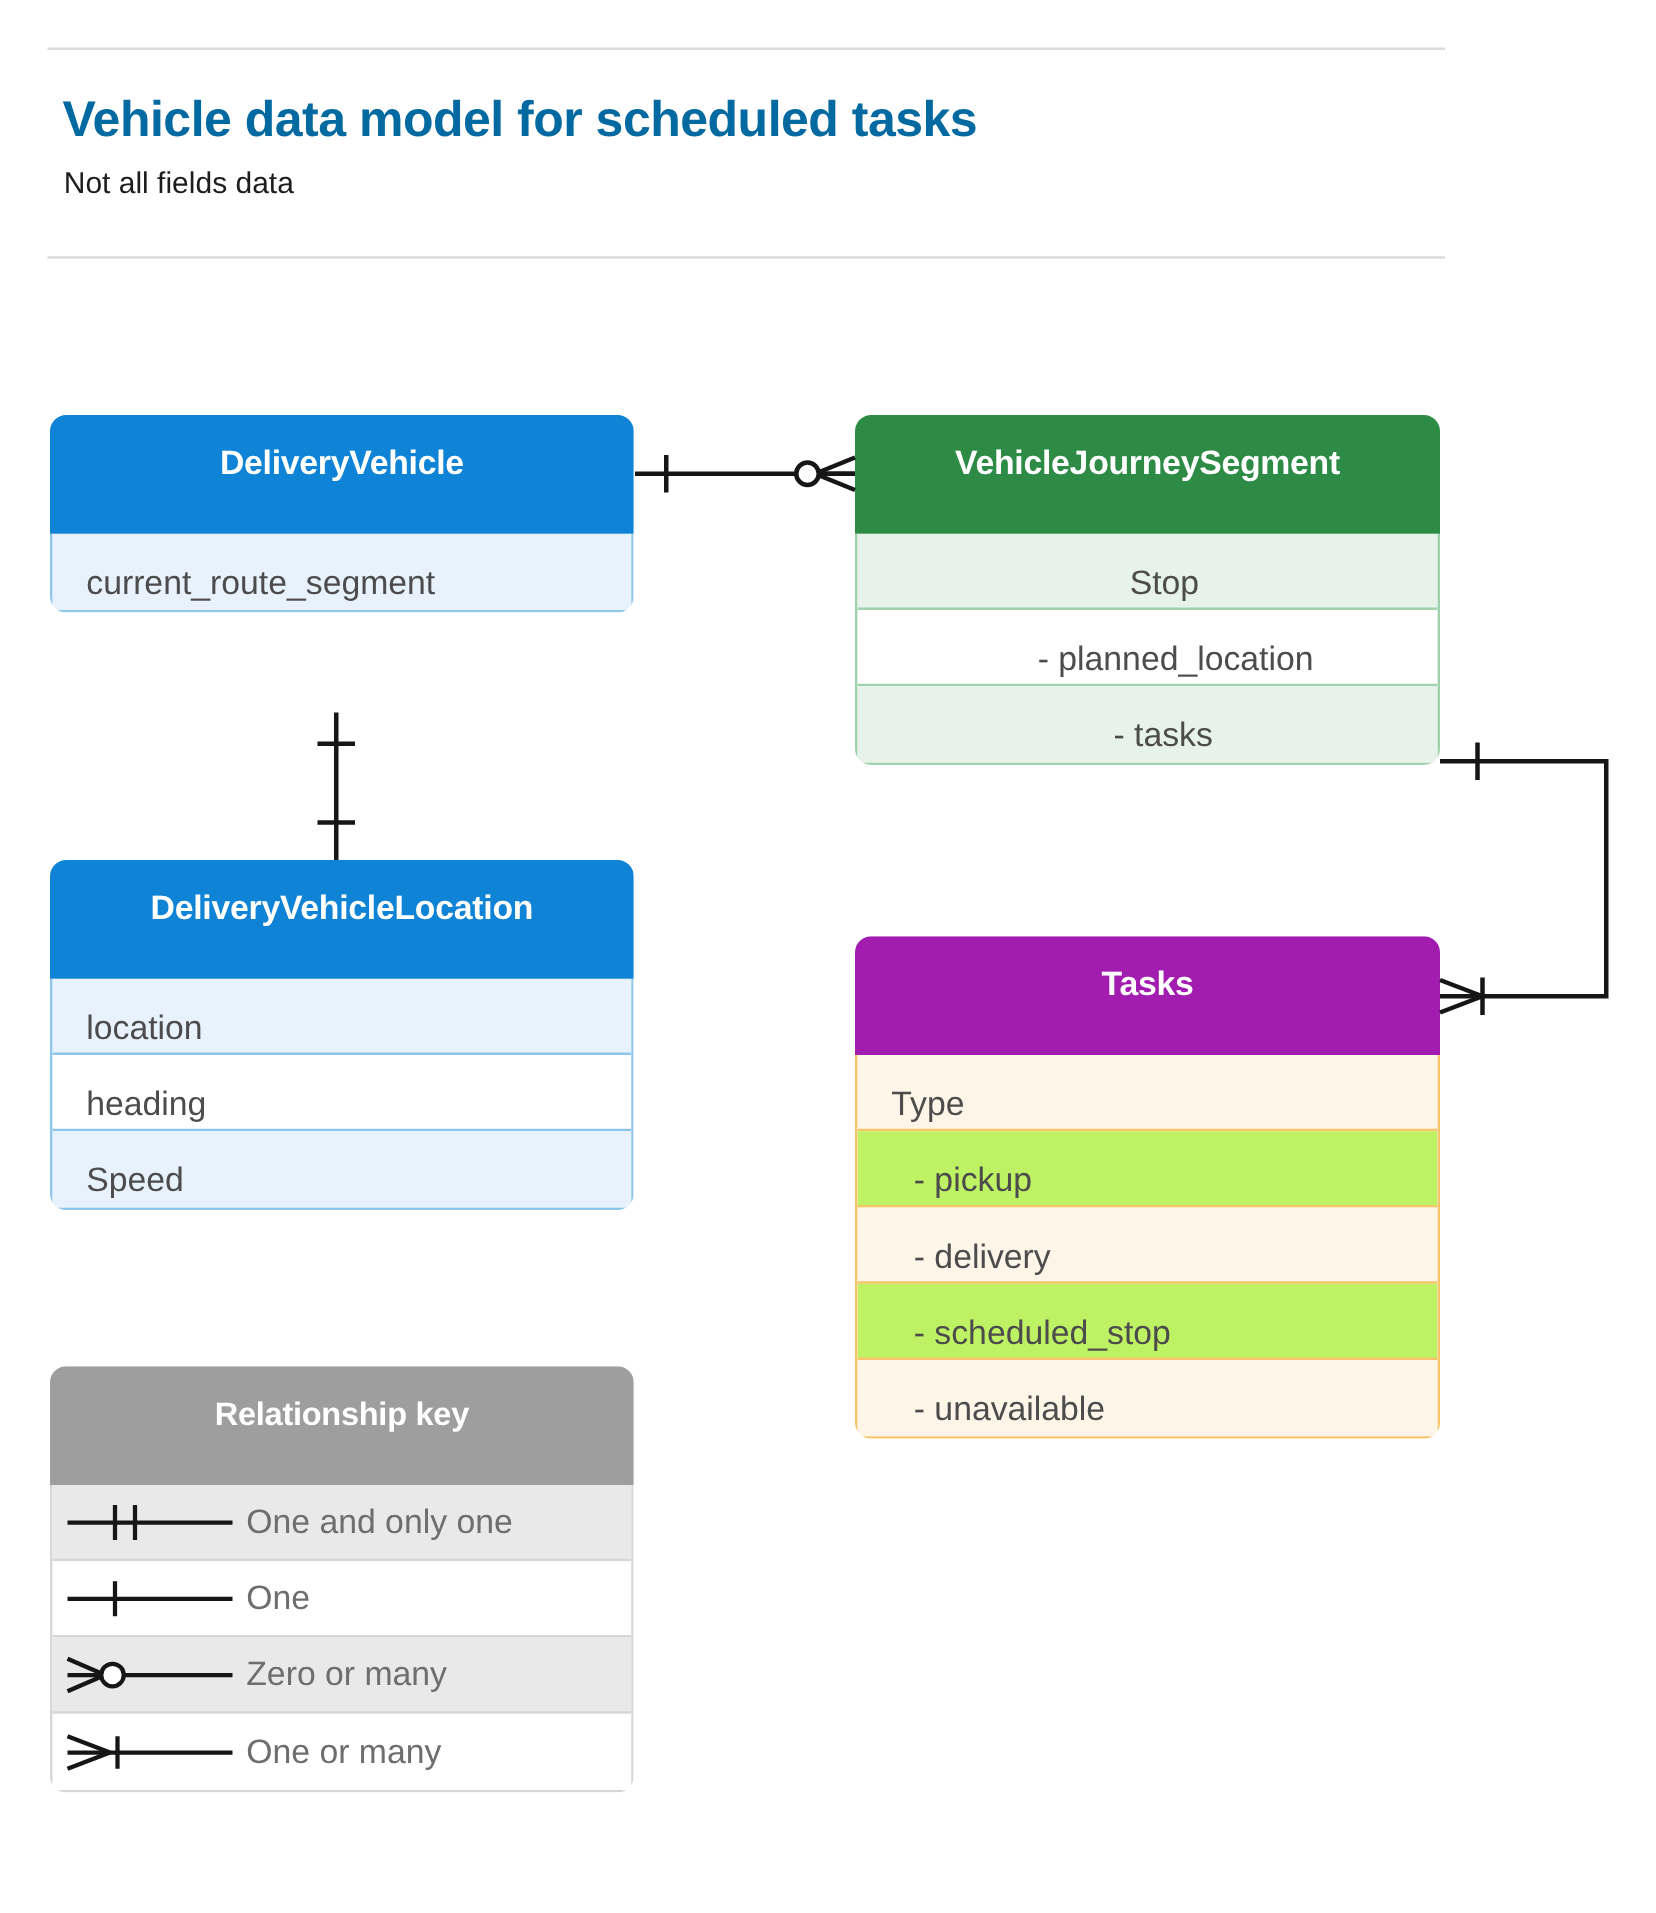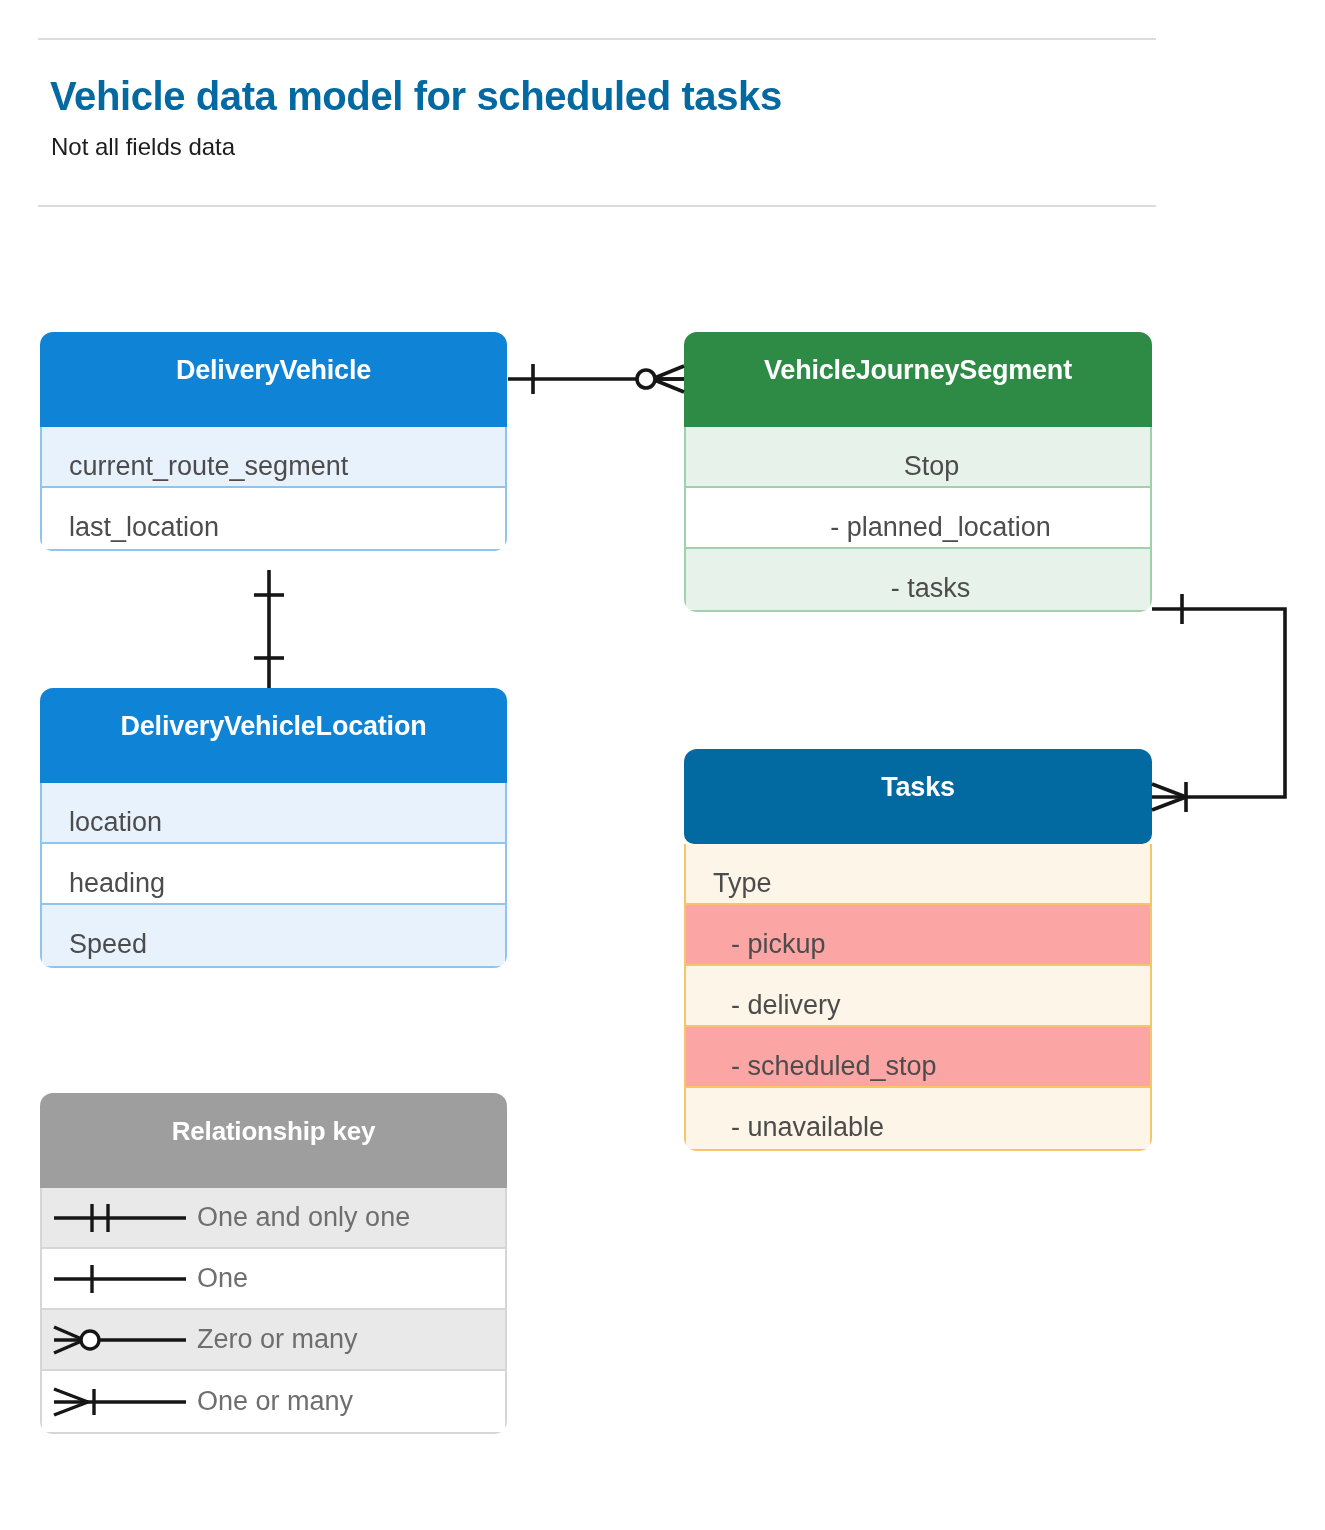--- a/index.html
+++ b/index.html
@@ -50,23 +50,23 @@
   .t-blue .row:last-child{border-bottom:none;}
 
   
   .t-green .hdr{background:#2e8b46;}
   .t-green .rows{border:2px solid #9fd2ac;border-top:none;text-align:center;}
   .t-green .row{border-bottom:2px solid #9fd2ac;background:#ffffff;}
   .t-green .row.alt{background:#e7f3ea;}
   .t-green .row:last-child{border-bottom:none;}
 
   
-  .t-orange .hdr{background:#0369a1;border-radius:10px;}
+  .t-orange .hdr{background:#a21caf;}
   .t-orange .rows{border:2px solid #f7c46a;border-top:none;}
-  .t-orange .row{border-bottom:2px solid #f7c46a;background:#fca5a5;}
+  .t-orange .row{border-bottom:2px solid #f7c46a;background:#bef264;}
   .t-orange .row.alt{background:#fdf5e7;}
   .t-orange .row:last-child{border-bottom:none;}
 
   
   .t-gray .hdr{background:#9e9e9e;font-size:26px;}
   .t-gray .rows{border:2px solid #d6d6d6;border-top:none;}
   .t-gray .row{border-bottom:2px solid #d6d6d6;background:#ffffff;
                padding:0;display:flex;align-items:center;}
   .t-gray .row.alt{background:#e9e9e9;}
   .t-gray .row:last-child{border-bottom:none;}
@@ -92,21 +92,20 @@
 
   <div class="rule top"></div>
   <div class="title">Vehicle data model for scheduled tasks</div>
   <div class="subtitle">Not all fields data</div>
   <div class="rule bottom"></div>
 
   <div class="entity t-blue" id="ent-delivery-vehicle">
     <div class="hdr">DeliveryVehicle</div>
     <div class="rows">
       <div class="row ind0 alt">current_route_segment</div>
-      <div class="row ind0">last_location</div>
     </div>
   </div>
 
   <div class="entity t-green" id="ent-journey-segment">
     <div class="hdr">VehicleJourneySegment</div>
     <div class="rows">
       <div class="row ind0 alt">Stop</div>
       <div class="row ind2">-  planned_location</div>
       <div class="row ind1 alt">- tasks</div>
     </div>

